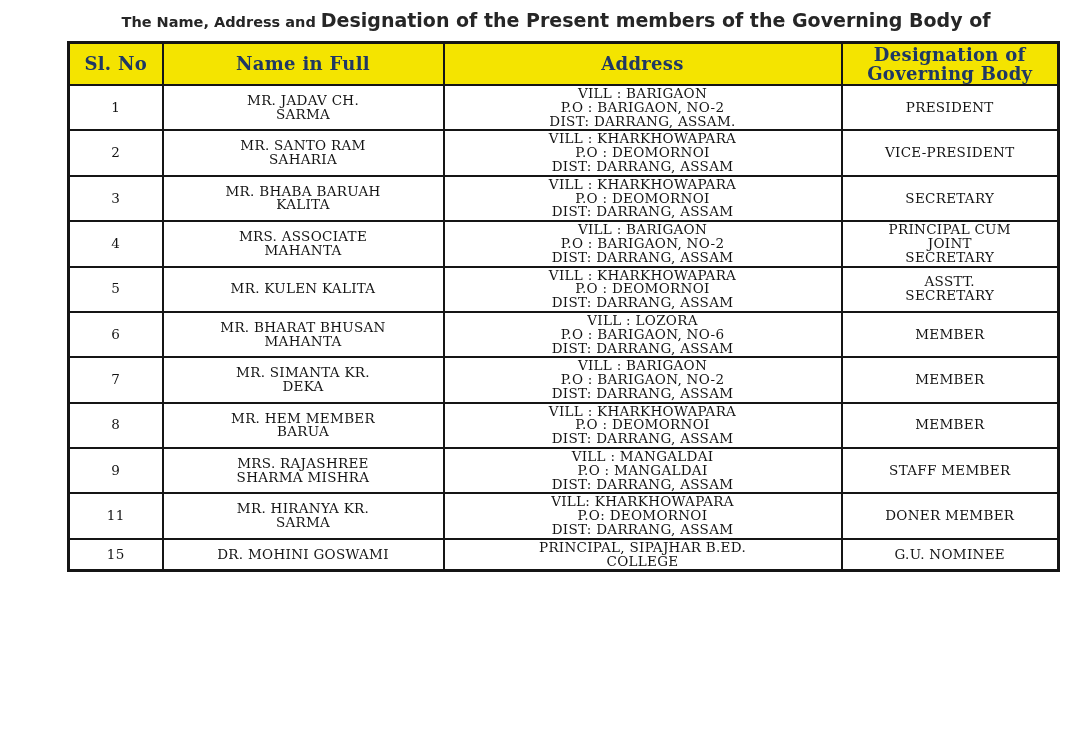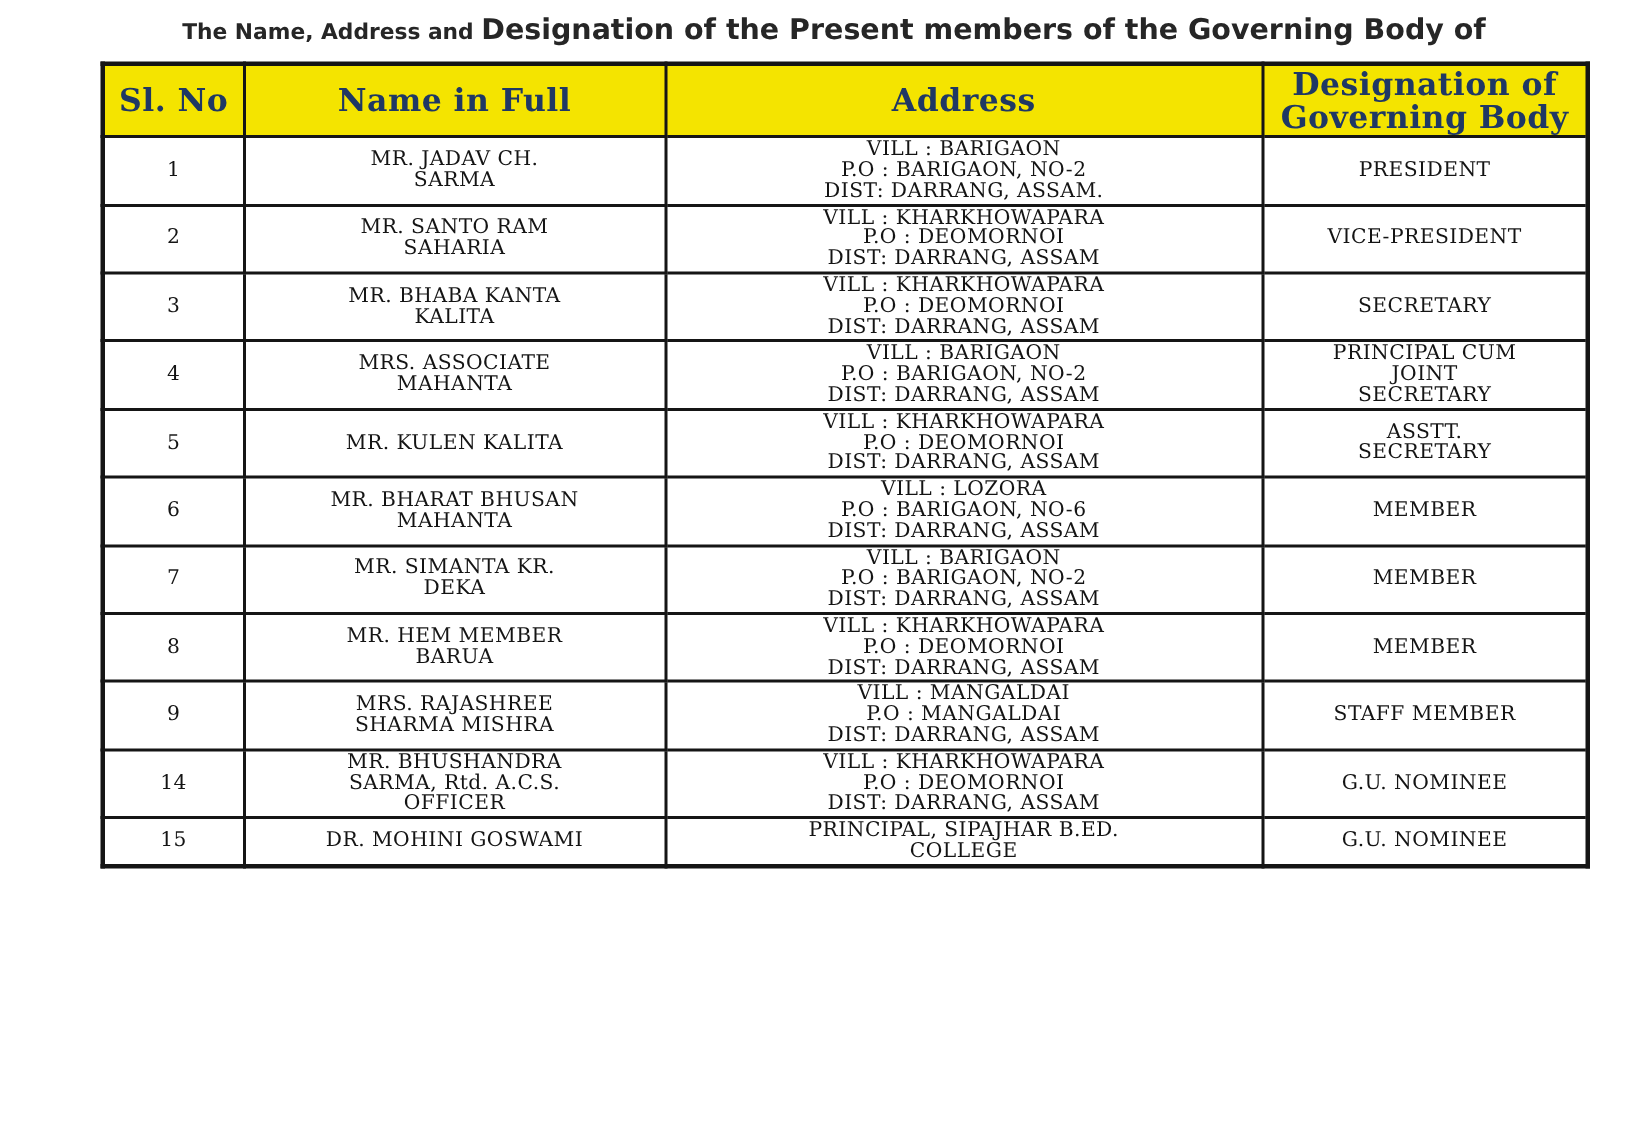--- a/index.html
+++ b/index.html
@@ -50,21 +50,21 @@
     text-align: center;
     vertical-align: middle;
     white-space: pre-line;
     padding: 1px 2px;
     overflow: visible;
   }
   .gb-table th {
     background: var(--header-bg, #F4E400);
     color: var(--header-text, #1F3864);
     font-weight: 700;
-    font-size: 21px;
+    font-size: 18px;
     line-height: 1.06;
     height: 30px;
     letter-spacing: 0.3px;
     text-align: center;
   }
   .gb-table td {
     font-size: 13.5px;
     line-height: 13.8px;
     color: #141414;
     letter-spacing: 0.3px;
@@ -112,21 +112,21 @@
     <td>MR. SANTO RAM
 SAHARIA</td>
     <td>VILL : KHARKHOWAPARA
 P.O : DEOMORNOI
 DIST: DARRANG, ASSAM</td>
     <td>VICE-PRESIDENT</td>
   </tr>
 
   <tr>
     <td>3</td>
-    <td>MR. BHABA KANTA
+    <td>MR. BHABA BARUAH
 KALITA</td>
     <td>VILL : KHARKHOWAPARA
 P.O : DEOMORNOI
 DIST: DARRANG, ASSAM</td>
     <td>SECRETARY</td>
   </tr>
 
   <tr>
     <td>4</td>
     <td>MRS. ASSOCIATE
@@ -183,33 +183,32 @@
     <td>9</td>
     <td>MRS. RAJASHREE
 SHARMA MISHRA</td>
     <td>VILL : MANGALDAI
 P.O : MANGALDAI
 DIST: DARRANG, ASSAM</td>
     <td>STAFF MEMBER</td>
   </tr>
 
 
-
-
-
-  <tr>
-    <td>14</td>
-    <td>MR. BHUSHANDRA
-SARMA, Rtd. A.C.S.
-OFFICER</td>
-    <td>VILL : KHARKHOWAPARA
-P.O : DEOMORNOI
-DIST: DARRANG, ASSAM</td>
-    <td>G.U. NOMINEE</td>
-  </tr>
+  <tr>
+    <td>11</td>
+    <td>MR. HIRANYA KR.
+SARMA</td>
+    <td>VILL: KHARKHOWAPARA
+P.O: DEOMORNOI
+DIST: DARRANG, ASSAM</td>
+    <td>DONER MEMBER</td>
+  </tr>
+
+
+
 
   <tr>
     <td>15</td>
     <td>DR. MOHINI GOSWAMI</td>
     <td>PRINCIPAL, SIPAJHAR B.ED.
 COLLEGE</td>
     <td>G.U. NOMINEE</td>
   </tr>
 </tbody>
   </table>

